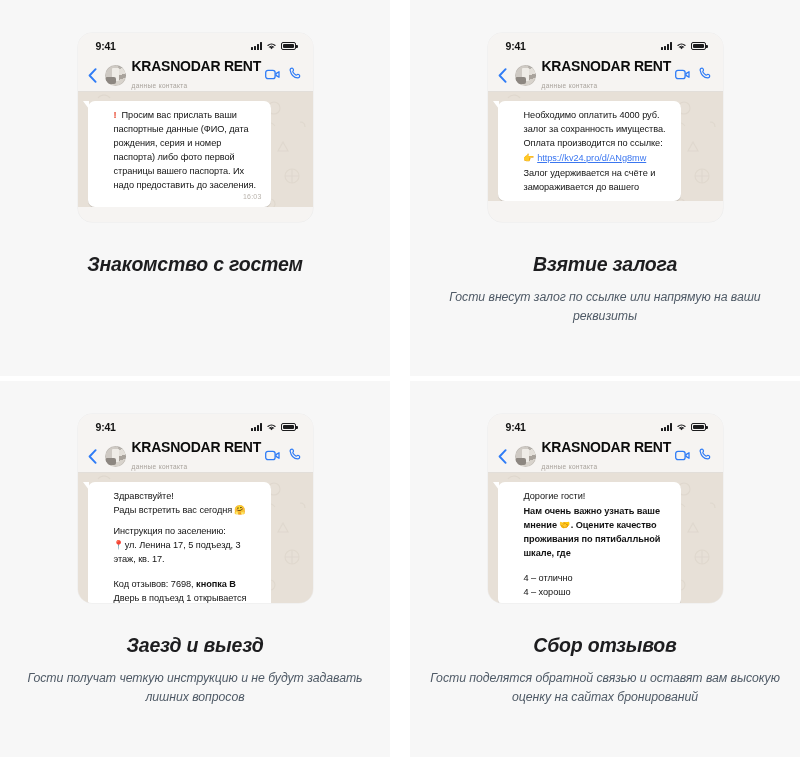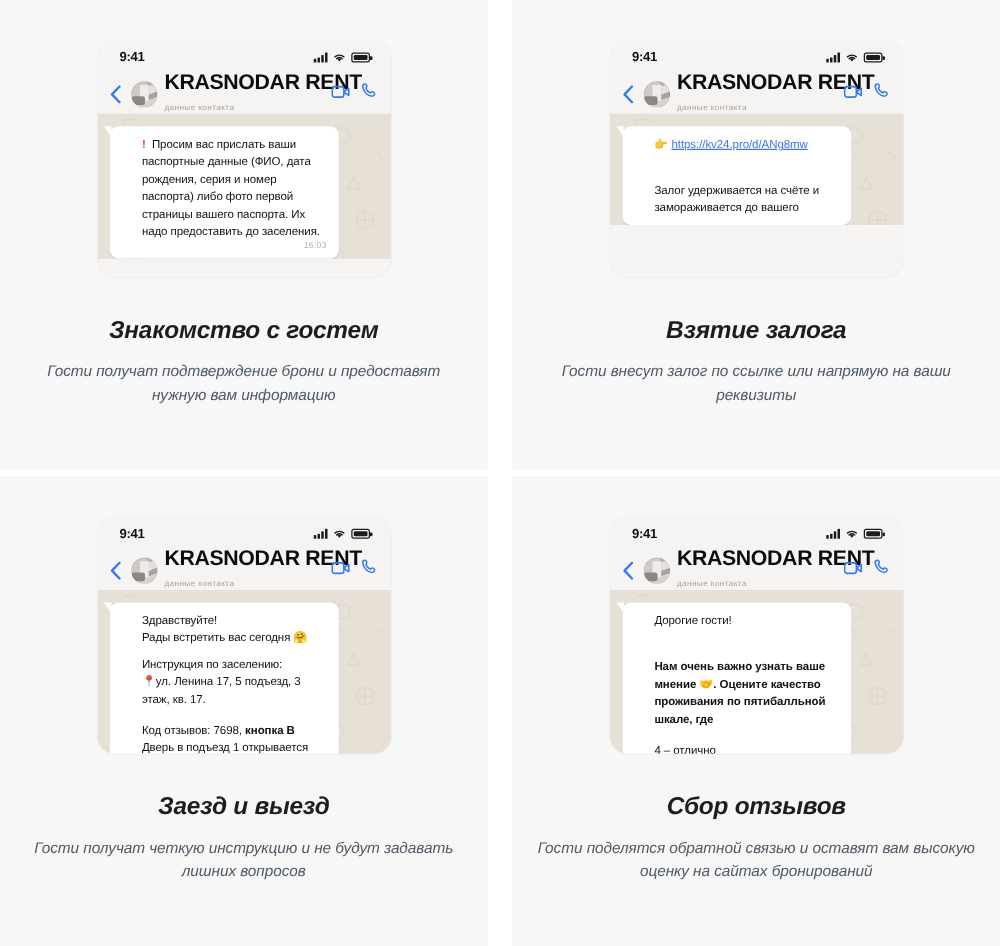--- a/index.html
+++ b/index.html
@@ -107,21 +107,21 @@
   .avatar::before {
     content:""; position:absolute; left:38%; top:18%;
     width:30%; height:62%; background:#efece7; border-radius:1px;
   }
   .avatar::after {
     content:""; position:absolute; left:4%; bottom:6%;
     width:52%; height:34%; background:#8d8781; border-radius:2px;
   }
   .hdr-text { flex: 1 1 auto; min-width: 0; line-height: 1.05; }
   .hdr-title {
-    font-size: 17px; font-weight: bold; color: #0c0c0c;
+    font-size: 14px; font-weight: bold; color: #0c0c0c;
     letter-spacing: -0.25px; white-space: nowrap;
   }
   .hdr-sub {
     font-size: 6.5px; color: #a8a29b; letter-spacing: 0.35px;
     white-space: nowrap; margin-top: 1px;
   }
   .hdr-actions { display: flex; align-items: center; gap: 9px; flex: 0 0 auto; }
 
   
   .chat-body {
@@ -153,21 +153,21 @@
     border-top: 8px solid #ffffff;
     border-left: 6px solid transparent;
   }
   .bubble p {
     font-size: 9.2px;
     line-height: 14px;
     color: #121212;
     letter-spacing: -0.05px;
     word-wrap: break-word;
   }
-  .bubble p + p { margin-top: 23px; }
+  .bubble p + p { margin-top: 1px; }
   .bubble p.tight + p.tight { margin-top: 0; }
   .bubble b { font-weight: bold; }
   .bubble .lnk {
     color: #3a76f0;
     text-decoration: underline;
   }
   .bubble .emoji { font-size: 9px; }
   .bang { color: #e8452c; font-weight: bold; }
   .stamp {
     text-align: right;
@@ -268,21 +268,20 @@
           </g>
         </svg>
         <div class="bubble">
           <p><span class="bang">!</span>&nbsp; <span>Просим вас прислать ваши паспортные данные (ФИО, дата рождения, серия и номер паспорта) либо фото первой страницы вашего паспорта. Их надо предоставить до заселения.</span></p>
           <div class="stamp">16:03</div>
         </div>
       </div>
     </div>
     <div class="caption">
       <div class="cap-title">Знакомство с гостем</div>
-      <div class="cap-desc">Гости получат подтверждение брони и предоставят нужную вам информацию</div>
     </div>
   </div>
 
   <div class="card">
     <div class="phone">
       <div class="statusbar">
         <div class="sb-time">9:41</div>
         <div class="sb-icons">
           <span class="bars">
               <i></i>
@@ -341,20 +340,21 @@
             <path d="M20 6c3-4 9-4 12 0"></path>
               <circle cx="58" cy="14" r="4"></circle>
             <path d="M88 112l5-8 5 8z"></path>
               <circle cx="30" cy="120" r="5"></circle>
             <path d="M120 124c3-4 9-4 12 0"></path>
             <circle cx="160" cy="22" r="3"></circle>
             <path d="M222 30c3 0 5 2 5 5"></path>
           </g>
         </svg>
         <div class="bubble">
+          <p>Необходимо оплатить 4000 руб. залог за сохранность имущества. Оплата производится по ссылке:</p>
           <p><span class="emoji">👉</span> <a class="lnk" href="#">https://kv24.pro/d/ANg8mw</a></p>
           <p>Залог удерживается на счёте и замораживается до вашего</p>
         </div>
       </div>
     </div>
     <div class="caption">
       <div class="cap-title">Взятие залога</div>
       <div class="cap-desc">Гости внесут залог по ссылке или напрямую на ваши реквизиты</div>
     </div>
   </div>

